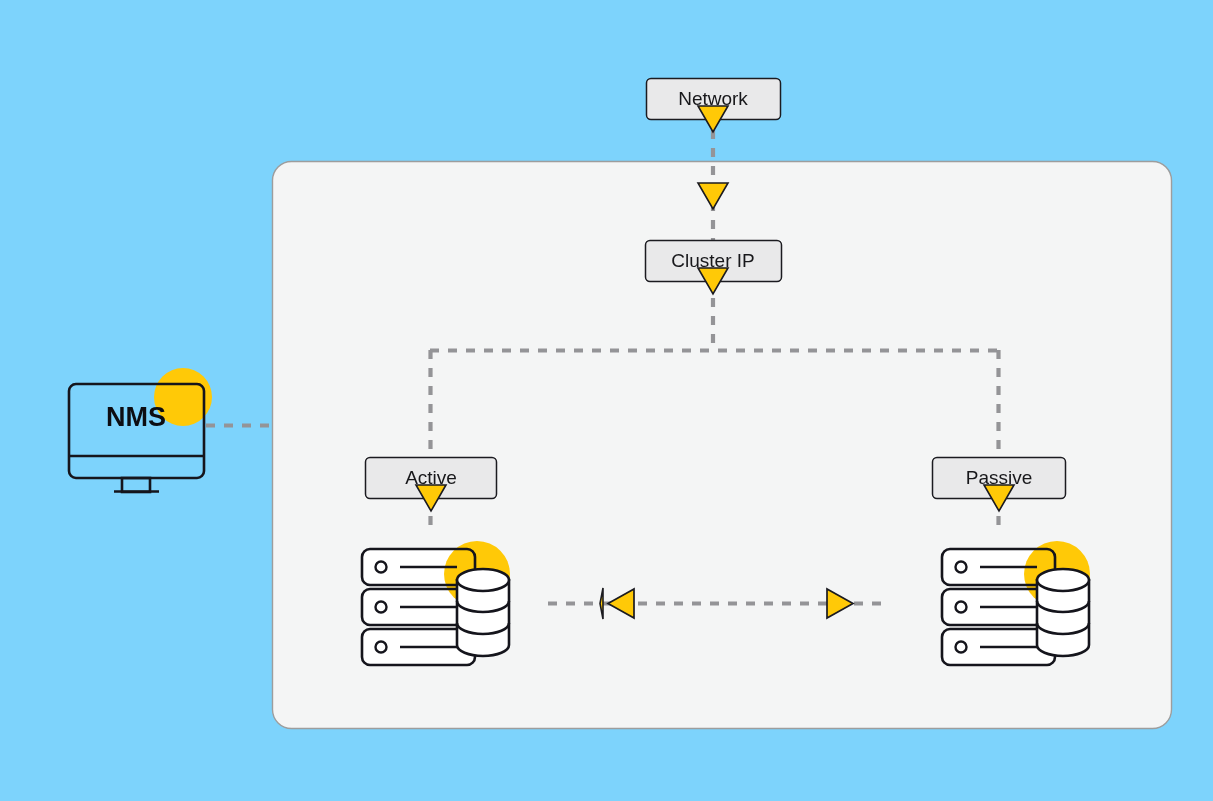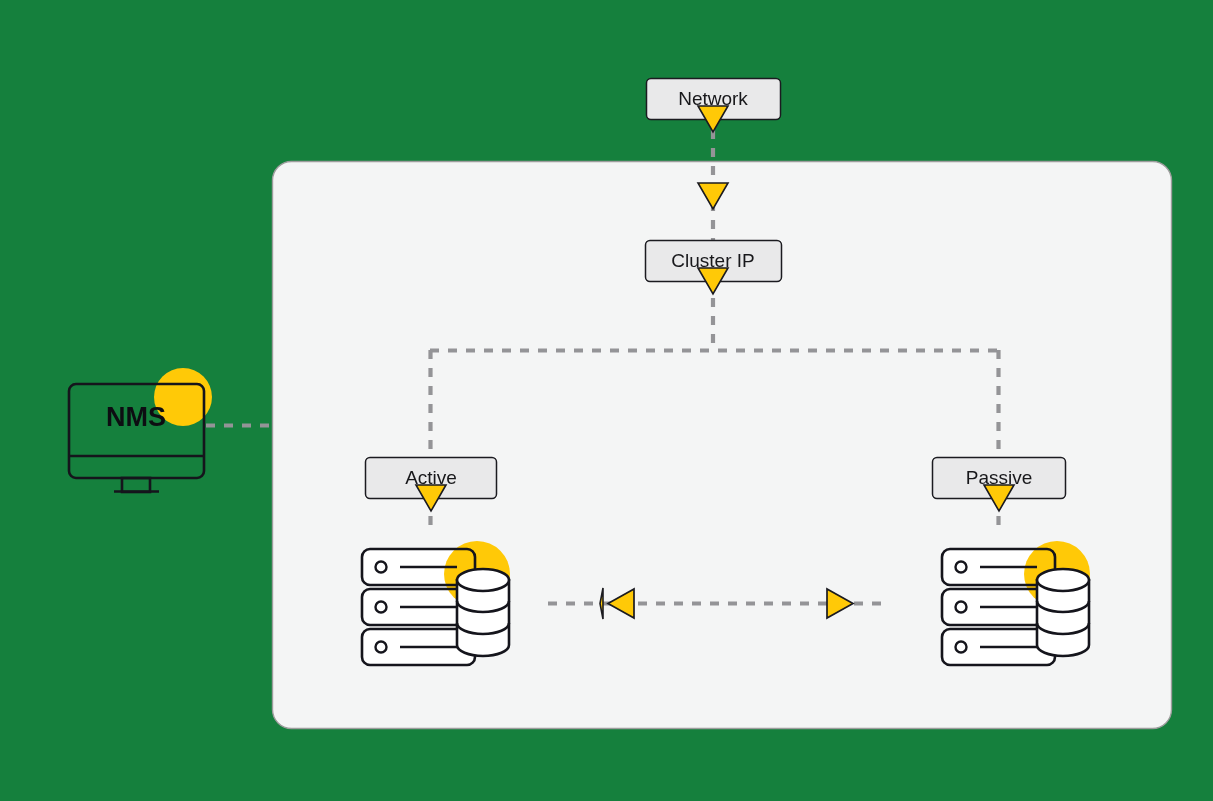--- a/index.html
+++ b/index.html
@@ -11,21 +11,21 @@
   body {
     width: 1213px;
     height: 801px;
     font-family: "Liberation Sans", sans-serif;
     overflow: hidden;
   }
   #diagram-root {
     position: relative;
     width: 1213px;
     height: 801px;
-    background: #15803d;
+    background: #7dd3fc;
     text-align: center;
   }
   svg.canvas {
     position: absolute;
     top: 0;
     left: 0;
     width: 1213px;
     height: 801px;
   }
   .node-label {

